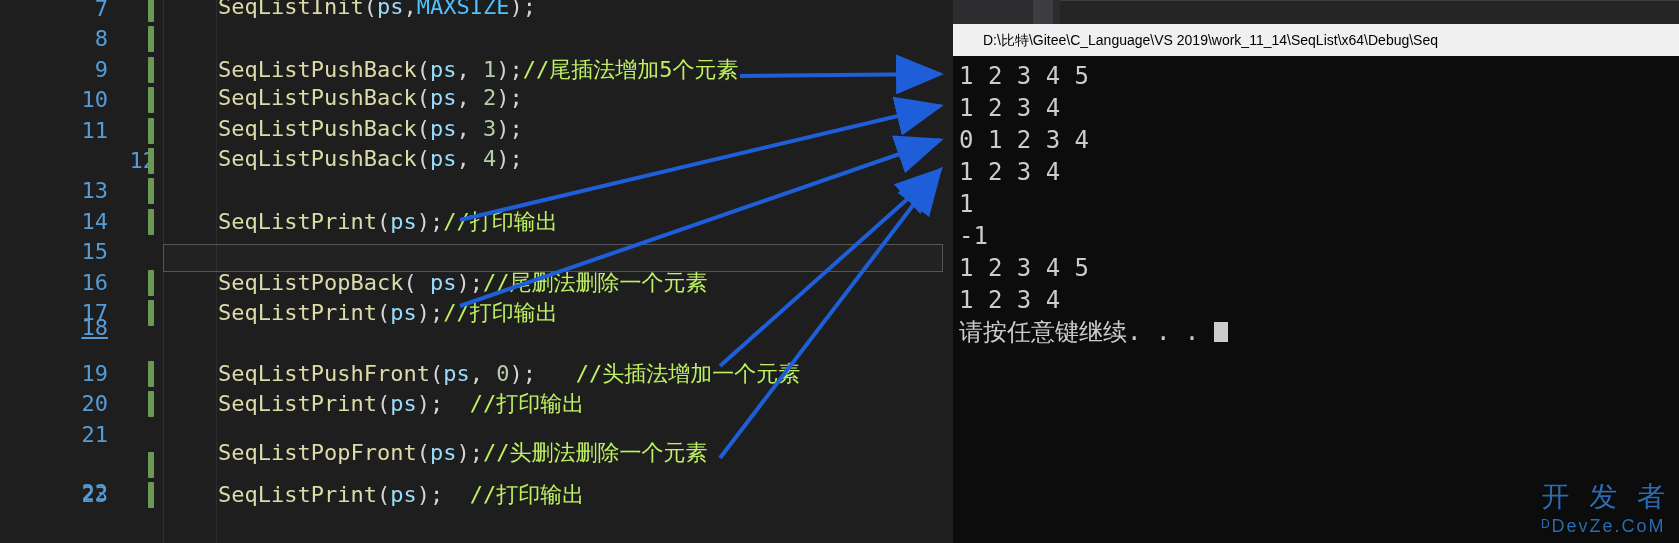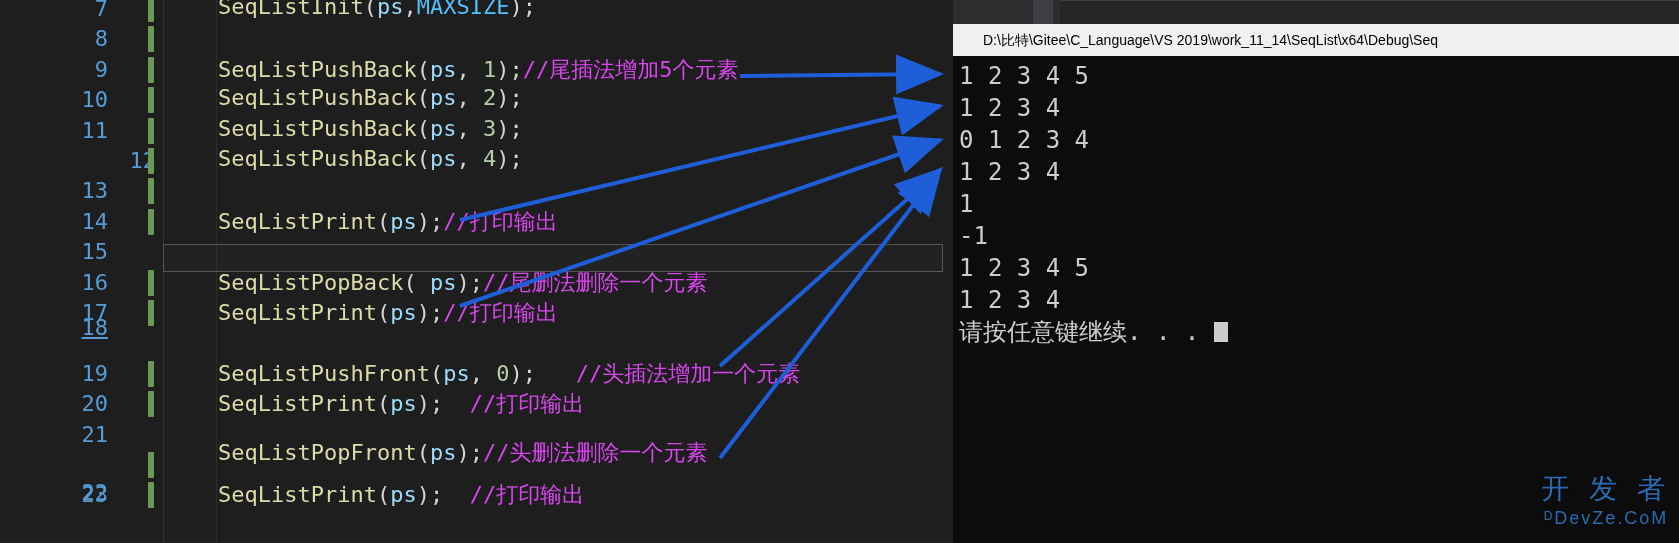--- a/index.html
+++ b/index.html
@@ -6,36 +6,36 @@
   .editor{position:absolute;left:0;top:0;width:950px;height:543px;background:#1e1e1e}
   .gutter{position:absolute;left:0;top:0;width:130px;height:543px;background:#1e1e1e}
   .ln{position:absolute;left:0;width:108px;text-align:right;color:#569cd6;font-size:22px;font-family:Consolas,monospace}
   .marker{position:absolute;left:148px;width:6px;height:26px;background:#6a9955;border-radius:1px}
   .code-area{position:absolute;left:165px;top:0;width:785px;height:399px}
   .code-line{position:absolute;left:0;font-size:22px;white-space:pre;font-family:Consolas,"Microsoft YaHei",monospace}
   .tok-fn{color:#dcdcaa}
   .tok-punc{color:#d4d4d4}
   .tok-num{color:#b5cea8}
   .tok-var{color:#9cdcfe}
-  .tok-comment{color:#d946ef}
+  .tok-comment{color:#bef264}
   .tok-const{color:#4fc1ff}
   .indent-guide{position:absolute;left:163px;top:0;width:1px;height:543px;background:#404040;opacity:0.5}
   .indent-guide2{position:absolute;left:216px;top:0;width:1px;height:543px;background:#404040;opacity:0.4}
   .cursor-line{position:absolute;left:163px;top:244px;width:780px;height:28px;border:1px solid #555;box-sizing:border-box;background:rgba(255,255,255,0.02)}
   .console-title{position:absolute;left:953px;top:24px;width:726px;height:32px;background:#f0f0f0;color:#000;font-family:"Segoe UI",sans-serif;font-size:14px;line-height:32px;padding-left:30px;box-sizing:border-box;white-space:nowrap;overflow:hidden}
   .console-title-icon{position:absolute;left:958px;top:30px;width:18px;height:18px;border:2px solid #555;box-sizing:border-box;background:#fff}
   .console-title-icon::after{content:"";position:absolute;left:2px;top:2px;width:6px;height:6px;background:#888}
   .console-body{position:absolute;left:953px;top:56px;width:726px;height:487px;background:#0c0c0c;color:#ccc;font-family:"SimSun","NSimSun",monospace;font-size:24px;line-height:32px;padding:4px 6px;box-sizing:border-box;white-space:pre}
   .caret{display:inline-block;width:14px;height:20px;background:#ccc;vertical-align:baseline;margin-bottom:-2px}
   .arrows-svg{position:absolute;left:0;top:0;width:1679px;height:543px;pointer-events:none}
   .scrollbar-stub{position:absolute;left:1033px;top:0;width:20px;height:24px;background:#3e3e42}
   .scrollbar-track{position:absolute;left:1033px;top:-10px;width:20px;height:34px;background:#2d2d30}
   .top-dark{position:absolute;left:953px;top:0;width:726px;height:24px;background:#2d2d30}
   .top-dark2{position:absolute;left:1060px;top:0;width:619px;height:24px;background:#252526;border-top:1px solid #3e3e42}
-  .watermark{position:absolute;right:8px;bottom:14px;pointer-events:none;text-align:center}
+  .watermark{position:absolute;right:8px;bottom:6px;pointer-events:none;text-align:left}
   .watermark .w1{color:#2b6cb0;font-family:"Microsoft YaHei",sans-serif;font-size:28px;letter-spacing:6px;font-weight:500;text-shadow:0 0 2px rgba(0,0,0,0.6)}
   .watermark .w2{color:#2b6cb0;font-family:Arial,sans-serif;font-size:18px;letter-spacing:2px;text-shadow:0 0 2px rgba(0,0,0,0.6)}
 </style>
 </head>
 <body>
 
 <div class="editor">
   <div class="indent-guide"></div>
   <div class="indent-guide2"></div>
   <div class="cursor-line"></div>

